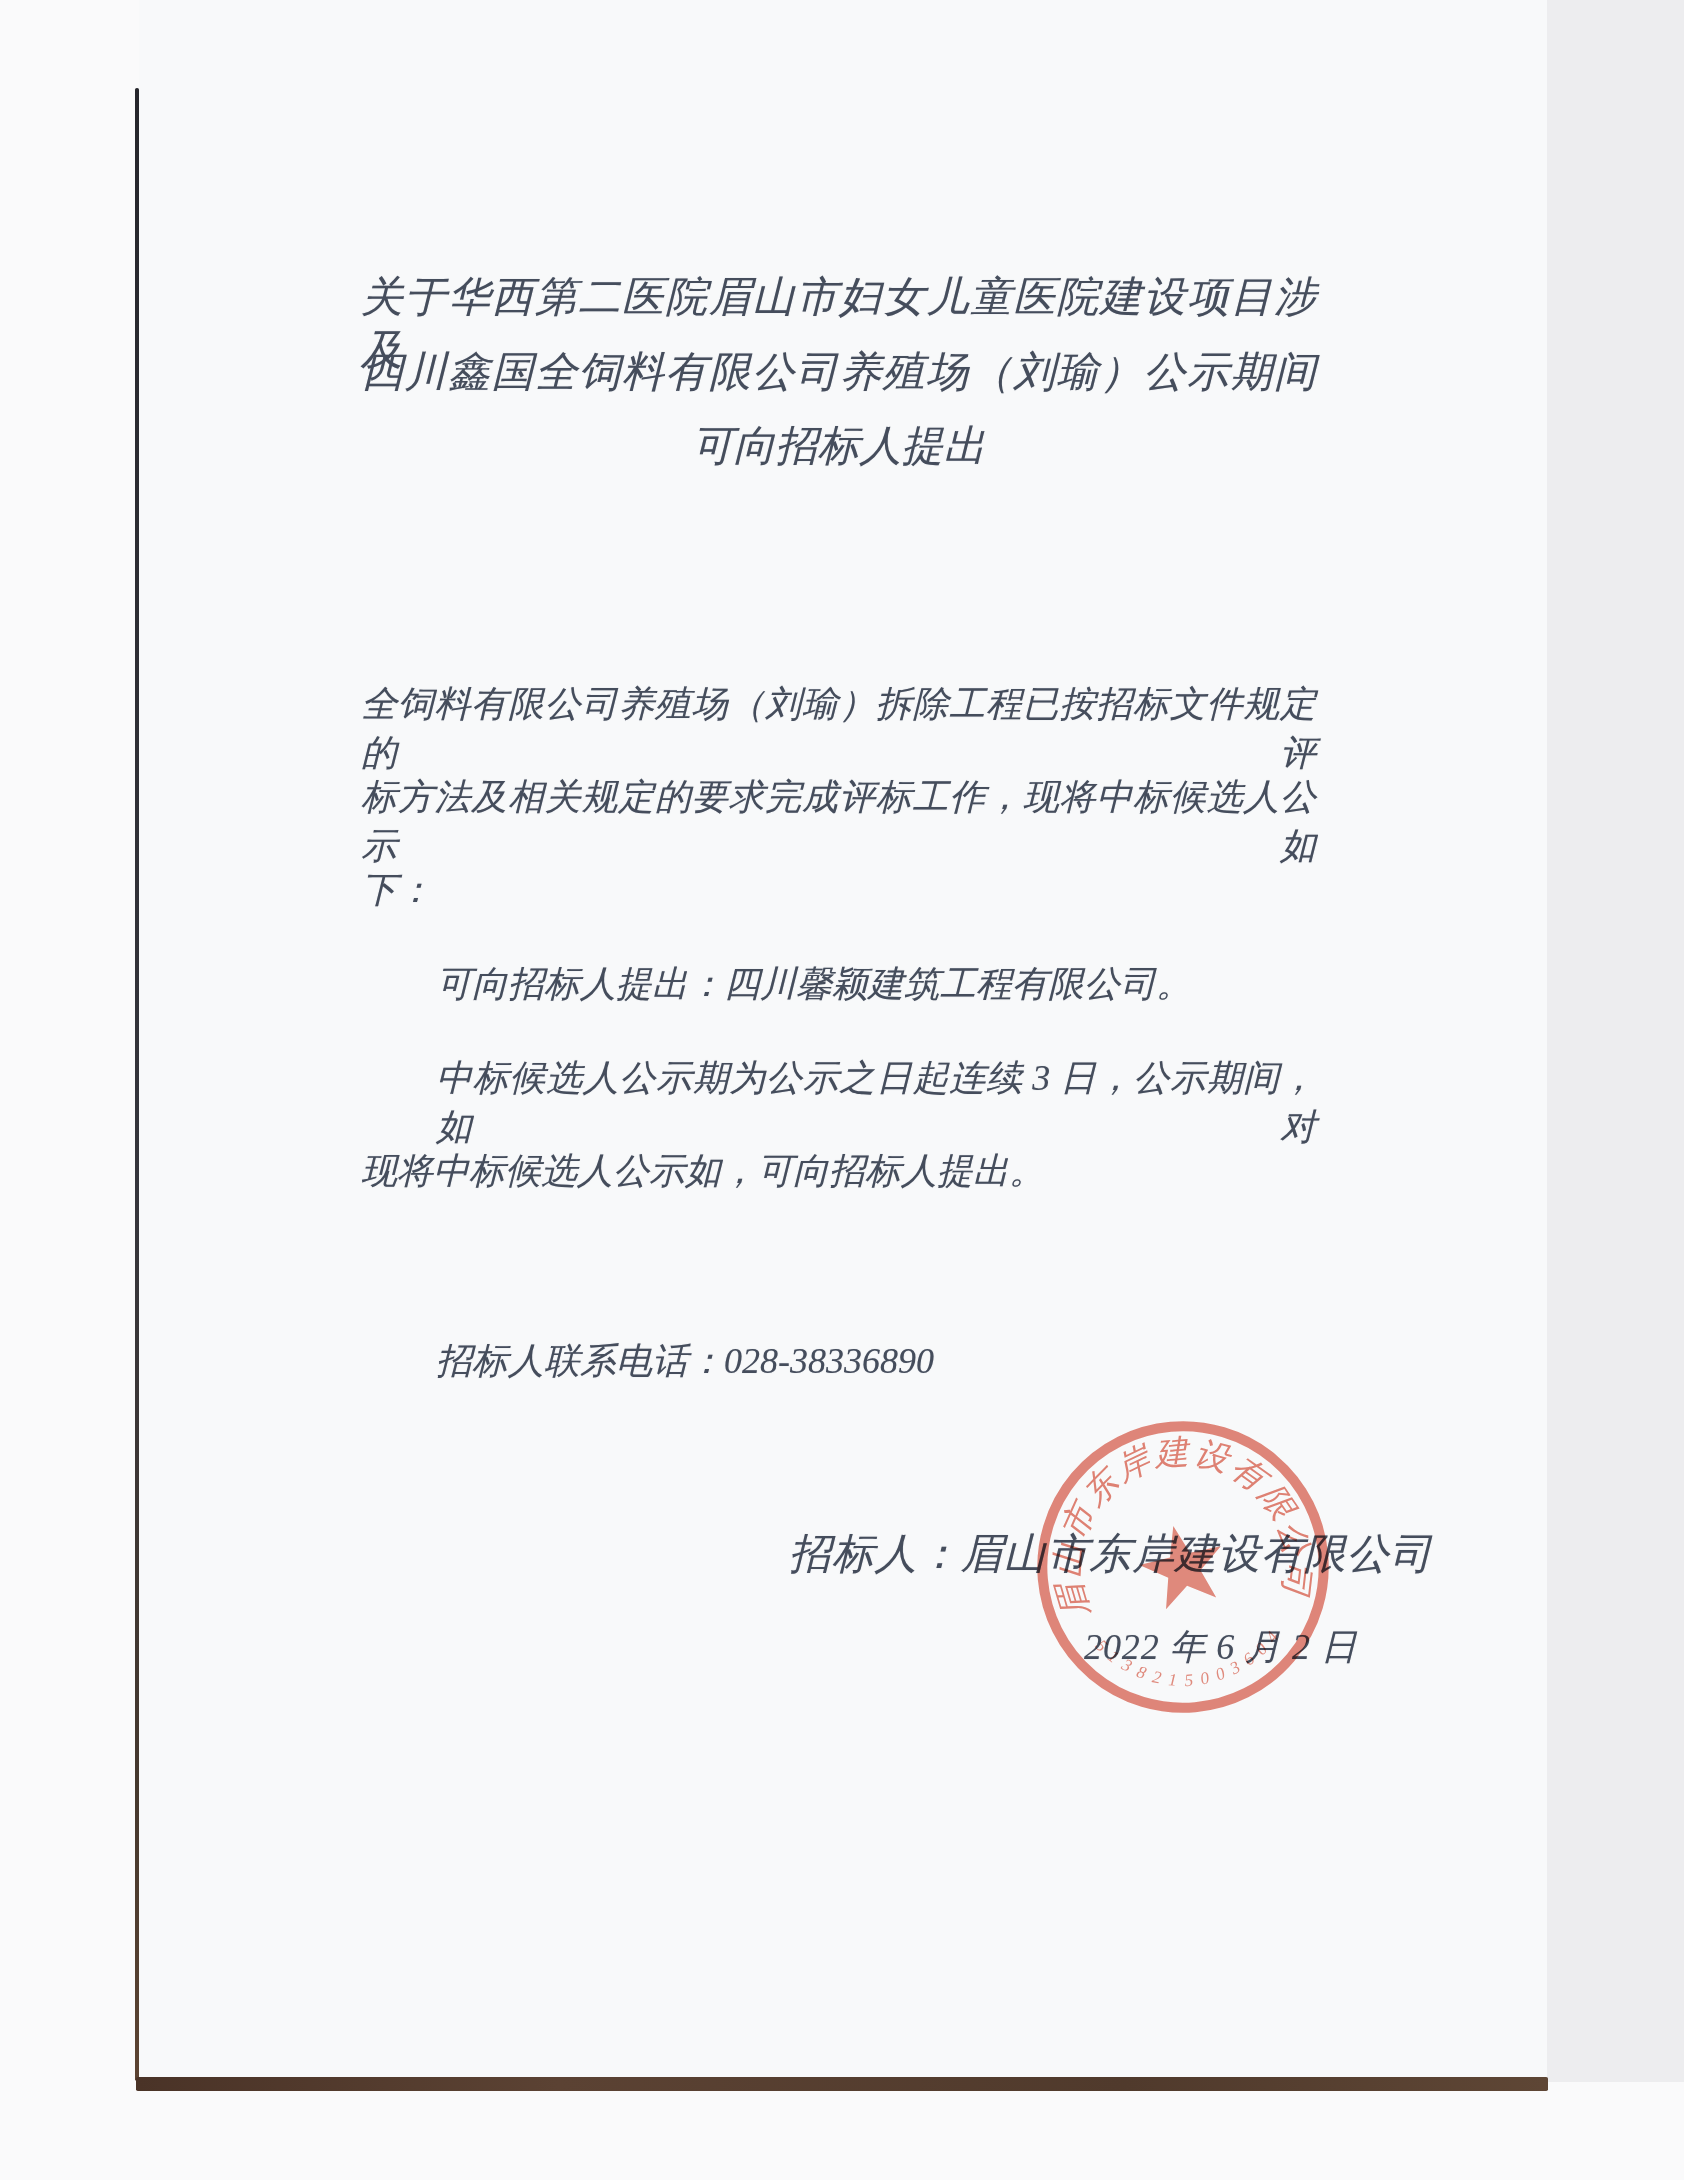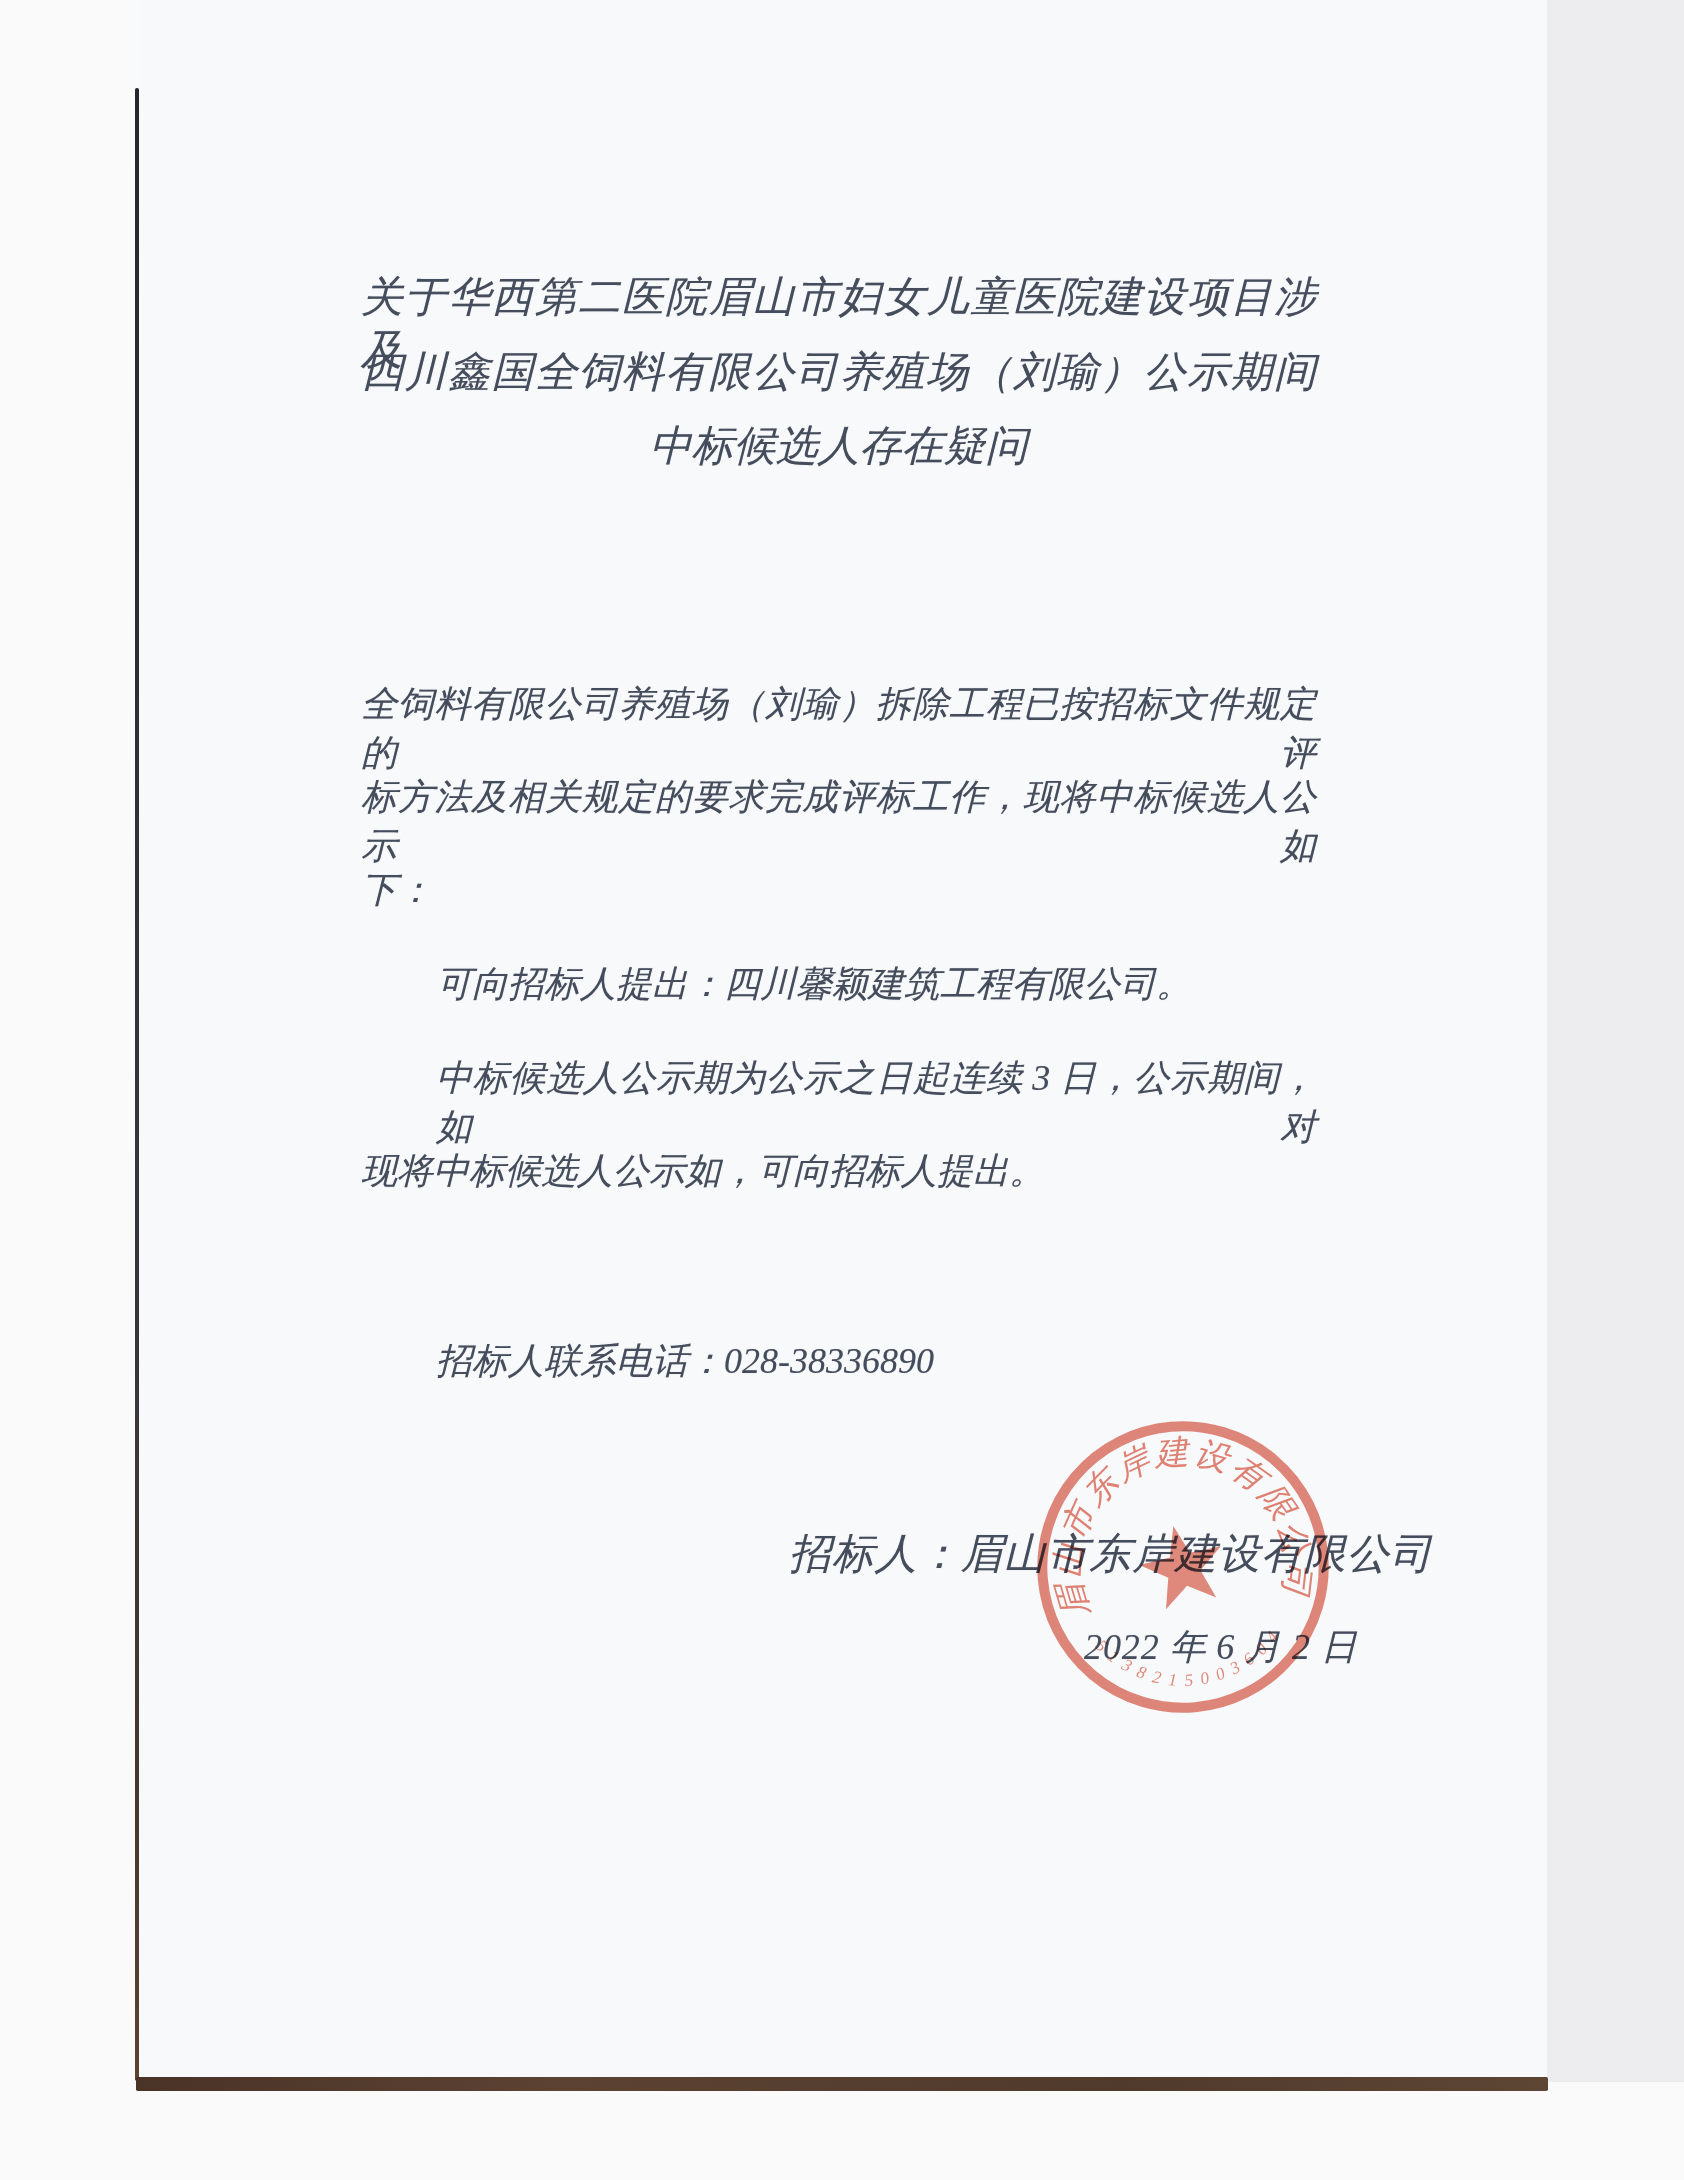--- a/index.html
+++ b/index.html
@@ -60,21 +60,21 @@
 
 <div class="canvas">
 
   <div class="bg-right"></div>
   <div class="paper"></div>
   <div class="edge-left"></div>
   <div class="edge-bottom"></div>
 
   <div class="tl j" style="top:271px">关于华西第二医院眉山市妇女儿童医院建设项目涉及</div>
   <div class="tl j" style="top:346px">四川鑫国全饲料有限公司养殖场（刘瑜）公示期间</div>
-  <div class="tl c" style="top:420px">中标候选人存在疑问</div>
+  <div class="tl c" style="top:420px">可向招标人提出</div>
 
   <div class="bl j" style="top:680px">全饲料有限公司养殖场（刘瑜）拆除工程已按招标文件规定的评</div>
   <div class="bl j" style="top:773px">标方法及相关规定的要求完成评标工作，现将中标候选人公示如</div>
   <div class="bl" style="top:866px">下：</div>
   <div class="bl ind" style="top:960px">可向招标人提出：四川馨颖建筑工程有限公司。</div>
   <div class="bl j ind" style="top:1054px">中标候选人公示期为公示之日起连续 3 日，公示期间，如对</div>
   <div class="bl" style="top:1147px">现将中标候选人公示如，可向招标人提出。</div>
   <div class="bl ind" style="top:1337px">招标人联系电话：028-38336890</div>
 
   <div class="sig">招标人：眉山市东岸建设有限公司</div>

